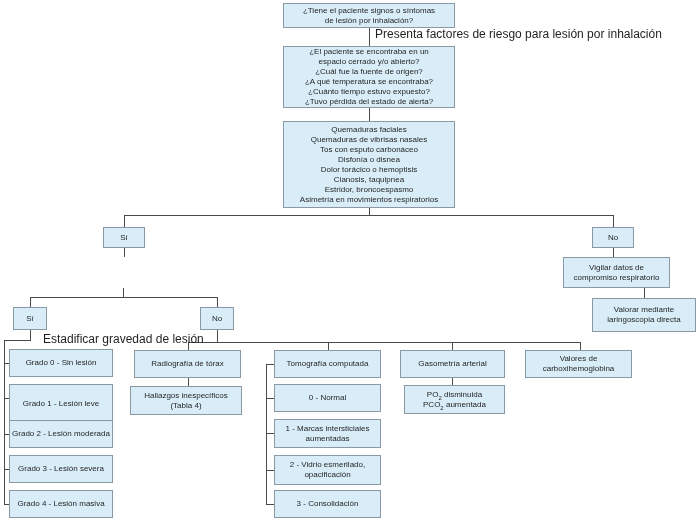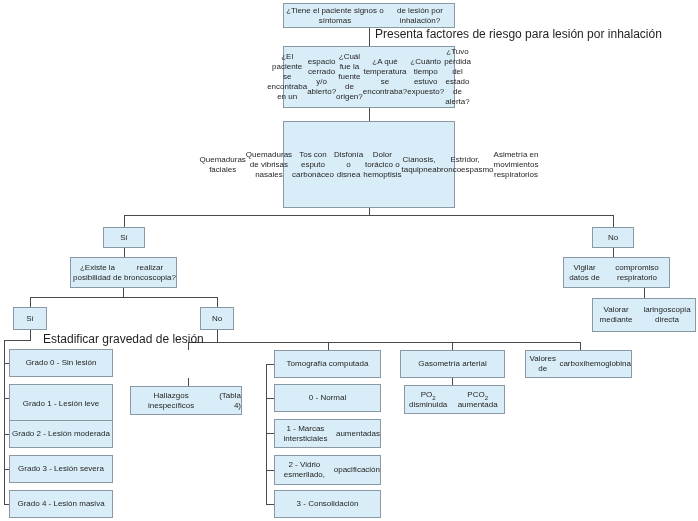--- a/index.html
+++ b/index.html
@@ -5,21 +5,21 @@
   html,body{margin:0;padding:0;background:#ffffff;}
   #canvas{
     position:relative;width:698px;height:521px;background:#ffffff;
     font-family:"Liberation Sans",sans-serif;color:var(--text,#1f1f1f);
     overflow:hidden;
   }
   .box{
     position:absolute;
     background:var(--fill,#d9edf8);
     border:1px solid var(--border,#8a98a3);
-    display:flex;flex-direction:row;align-items:center;justify-content:center;
+    display:flex;flex-direction:column;align-items:center;justify-content:center;
     text-align:center;font-size:8px;line-height:10px;
     box-sizing:border-box;
   }
   .vline{position:absolute;width:1px;background:var(--line,#4a4a4a);}
   .hline{position:absolute;height:1px;background:var(--line,#4a4a4a);}
   .flabel{position:absolute;font-size:12px;line-height:9px;white-space:nowrap;}
   .italic{text-align:right;}
   sub{font-size:6px;line-height:0;}
 </style>
 </head>
@@ -89,24 +89,20 @@
     <div>Disfonía o disnea</div>
     <div>Dolor torácico o hemoptisis</div>
     <div>Cianosis, taquipnea</div>
     <div>Estridor, broncoespasmo</div>
     <div>Asimetría en movimientos respiratorios</div>
   </div>
 
   <div class="box" style="left:103px;top:227px;width:42px;height:21px">Sí</div>
   <div class="box" style="left:592px;top:227px;width:42px;height:21px">No</div>
 
-  <div class="box" style="left:70px;top:257px;width:107px;height:31px">
-    <div>¿Existe la posibilidad de</div>
-    <div>realizar broncoscopia?</div>
-  </div>
 
   <div class="box" style="left:563px;top:257px;width:107px;height:31px">
     <div>Vigilar datos de</div>
     <div>compromiso respiratorio</div>
   </div>
 
   <div class="box" style="left:592px;top:298px;width:104px;height:34px">
     <div>Valorar mediante</div>
     <div>laringoscopia directa</div>
   </div>
@@ -115,20 +111,21 @@
   <div class="box" style="left:200px;top:307px;width:34px;height:23px">No</div>
 
   <div class="flabel" style="left:43px;top:335px">Estadificar gravedad de lesión</div>
 
   <div class="box" style="left:9px;top:349px;width:104px;height:28px">Grado 0 - Sin lesión</div>
   <div class="box" style="left:9px;top:384px;width:104px;height:40px">Grado 1 - Lesión leve</div>
   <div class="box" style="left:9px;top:420px;width:104px;height:28px">Grado 2 - Lesión moderada</div>
   <div class="box" style="left:9px;top:455px;width:104px;height:28px">Grado 3 - Lesión severa</div>
   <div class="box" style="left:9px;top:490px;width:104px;height:28px">Grado 4 - Lesión masiva</div>
 
+  <div class="box" style="left:134px;top:350px;width:107px;height:28px">Radiografía de tórax</div>
   <div class="box" style="left:130px;top:386px;width:112px;height:29px">
     <div>Hallazgos inespecíficos</div>
     <div class="italic">(Tabla 4)</div>
   </div>
 
   <div class="box" style="left:274px;top:350px;width:107px;height:28px">Tomografía computada</div>
   <div class="box" style="left:274px;top:384px;width:107px;height:28px">0 - Normal</div>
   <div class="box" style="left:274px;top:419px;width:107px;height:29px">
     <div>1 - Marcas intersticiales</div>
     <div>aumentadas</div>

